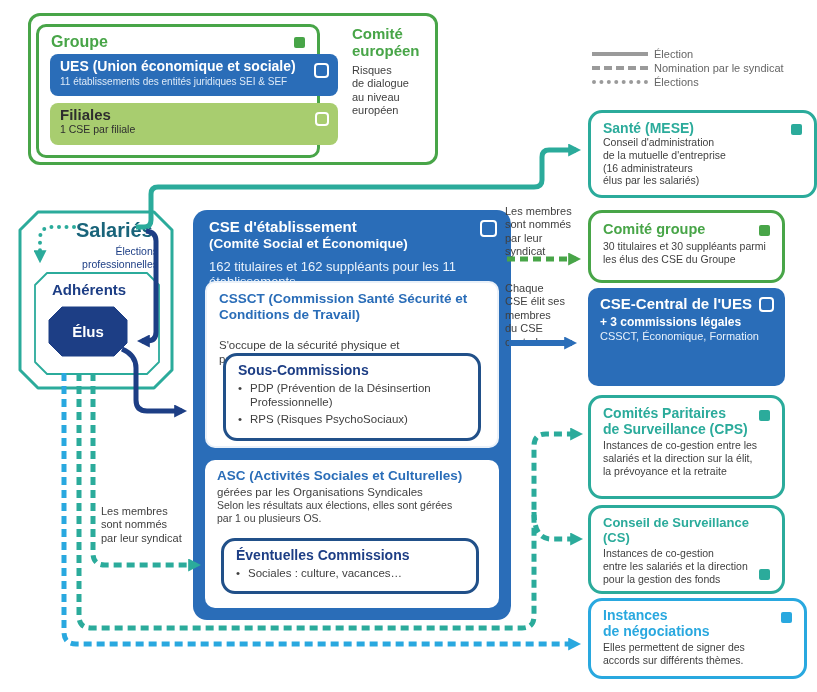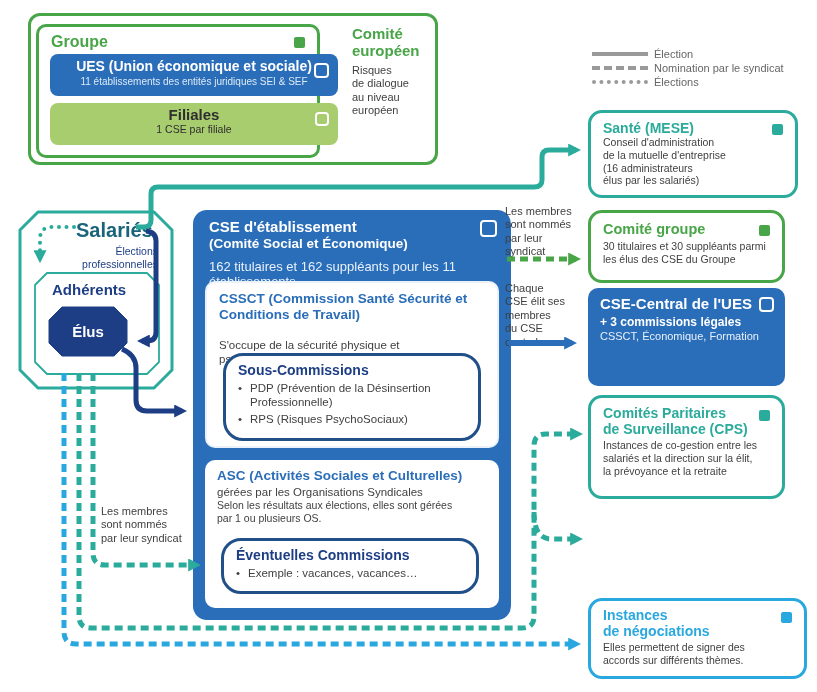--- a/index.html
+++ b/index.html
@@ -28,38 +28,38 @@
 
   
   .legend-row{display:flex;align-items:center;height:14px;}
   .legend-line{width:56px;height:0;margin-right:6px;}
   .leg-solid{border-top:4px solid #9a9a9a;}
   .leg-dashed{border-top:4px dashed #9a9a9a;}
   .leg-dotted{border-top:4px dotted #9a9a9a;}
   .legend-label{font-size:11px;color:#666;}
 
   
-  .navy-box{position:absolute;border:3px solid #215089;border-radius:20px;background:#fff;box-sizing:border-box;padding:6px 12px;}
+  .navy-box{position:absolute;border:3px solid #215089;border-radius:14px;background:#fff;box-sizing:border-box;padding:6px 12px;}
   ul.plain{list-style:none;margin:3px 0 0 0;padding:0;}
   ul.plain li{position:relative;padding-left:12px;font-size:11.5px;line-height:1.25;color:#3f3f3f;margin-top:2px;}
   ul.plain li::before{content:"\2022";position:absolute;left:0;color:#3f3f3f;}
 </style>
 </head>
 <body>
 
 <div class="canvas">
 
   <svg class="layer z1">
     <polygon points="38,212 154,212 172,230 172,370 154,388 38,388 20,370 20,230" fill="none" stroke="#2bab9b" stroke-width="3" stroke-linejoin="round"></polygon>
     <polygon points="47,273 147,273 159,285 159,362 147,374 47,374 35,362 35,285" fill="none" stroke="#2bab9b" stroke-width="1.8" stroke-linejoin="round"></polygon>
     <polygon points="62,307 114,307 127,320 127,343 114,356 62,356 49,343 49,320" fill="#1d3e85" stroke="#1d3e85" stroke-linejoin="round"></polygon>
   </svg>
 
   <div class="rbox b-green z2" style="left:28px;top:13px;width:410px;height:152px;border-radius:12px;"></div>
-  <div class="rbox b-green z2" style="left:36px;top:24px;width:284px;height:134px;border-radius:10px;text-align:center;">
+  <div class="rbox b-green z2" style="left:36px;top:24px;width:284px;height:134px;border-radius:10px;">
     <div class="abs t-green" style="left:12px;top:6px;font-size:16px;">Groupe</div>
     <div class="sq" style="right:12px;top:10px;background:#48a548;"></div>
 
     <div class="rbox fill-blue" style="left:11px;top:27px;width:288px;height:42px;border-radius:8px;padding:4px 10px;">
       <div style="font-size:14px;font-weight:bold;">UES (Union économique et sociale)</div>
       <div style="font-size:10px;color:#dce9f7;margin-top:2px;">11 établissements des entités juridiques SEI &amp; SEF</div>
       <div class="sq-outline" style="right:9px;top:9px;"></div>
     </div>
 
     <div class="rbox" style="left:11px;top:76px;width:288px;height:42px;border-radius:8px;background:#a8cd6f;padding:3px 10px;">
@@ -116,40 +116,40 @@
     </div>
 
     <div class="rbox" style="left:12px;top:250px;width:294px;height:148px;border-radius:10px;padding:8px 12px;color:#3f3f3f;">
       <div class="t-blue" style="font-size:13.5px;">ASC (Activités Sociales et Culturelles)</div>
       <div style="font-size:11.5px;margin-top:3px;">gérées par les Organisations Syndicales</div>
       <div class="preline" style="font-size:10.5px;line-height:1.2;margin-top:1px;">Selon les résultats aux élections, elles sont gérées
 par 1 ou plusieurs OS.</div>
       <div class="navy-box" style="left:16px;top:78px;width:258px;height:56px;">
         <div class="t-navy" style="font-size:14px;">Éventuelles Commissions</div>
         <ul class="plain">
-          <li>Exemple : vacances, vacances…</li>
+          <li>Sociales : culture, vacances…</li>
         </ul>
       </div>
     </div>
   </div>
 
   <div class="abs z2 desc preline" style="left:505px;top:205px;width:84px;font-size:11px;">Les membres
 sont nommés
 par leur
 syndicat</div>
   <div class="abs z2 desc preline" style="left:505px;top:282px;width:80px;font-size:11px;">Chaque
 CSE élit ses
 membres
 du CSE
 central</div>
   <div class="abs z2 desc preline" style="left:101px;top:505px;width:100px;font-size:11px;">Les membres
 sont nommés
 par leur syndicat</div>
 
-  <div class="rbox b-teal z2" style="left:588px;top:110px;width:210px;height:88px;padding:7px 12px;">
+  <div class="rbox b-teal z2" style="left:588px;top:110px;width:229px;height:88px;padding:7px 12px;">
     <div class="t-teal" style="font-size:14px;">Santé (MESE)</div>
     <div class="desc preline">Conseil d'administration
 de la mutuelle d'entreprise
 (16 administrateurs
 élus par les salariés)</div>
     <div class="sq" style="right:12px;top:11px;background:#2bab9b;"></div>
   </div>
 
   <div class="rbox b-green z2" style="left:588px;top:210px;width:197px;height:73px;padding:8px 12px;">
     <div class="t-green" style="font-size:14.5px;">Comité groupe</div>
@@ -167,20 +167,27 @@
 
   <div class="rbox b-teal z2" style="left:588px;top:395px;width:197px;height:104px;padding:7px 12px;">
     <div class="t-teal preline" style="font-size:14px;line-height:1.15;">Comités Paritaires
 de Surveillance (CPS)</div>
     <div class="desc preline" style="margin-top:2px;">Instances de co-gestion entre les
 salariés et la direction sur la élit,
 la prévoyance et la retraite</div>
     <div class="sq" style="right:12px;top:12px;background:#2bab9b;"></div>
   </div>
 
+  <div class="rbox b-teal z2" style="left:588px;top:505px;width:197px;height:89px;padding:7px 12px;">
+    <div class="t-teal" style="font-size:13px;">Conseil de Surveillance (CS)</div>
+    <div class="desc preline" style="margin-top:2px;">Instances de co-gestion
+entre les salariés et la direction
+pour la gestion des fonds</div>
+    <div class="sq" style="right:12px;bottom:11px;background:#2bab9b;"></div>
+  </div>
 
   <div class="rbox b-cyan z2" style="left:588px;top:598px;width:219px;height:81px;padding:6px 12px;">
     <div class="t-cyan preline" style="font-size:14px;line-height:1.15;">Instances
 de négociations</div>
     <div class="desc preline" style="margin-top:2px;">Elles permettent de signer des
 accords sur différents thèmes.</div>
     <div class="sq" style="right:12px;top:11px;background:#29a8df;"></div>
   </div>
 
   <svg class="layer z3">

